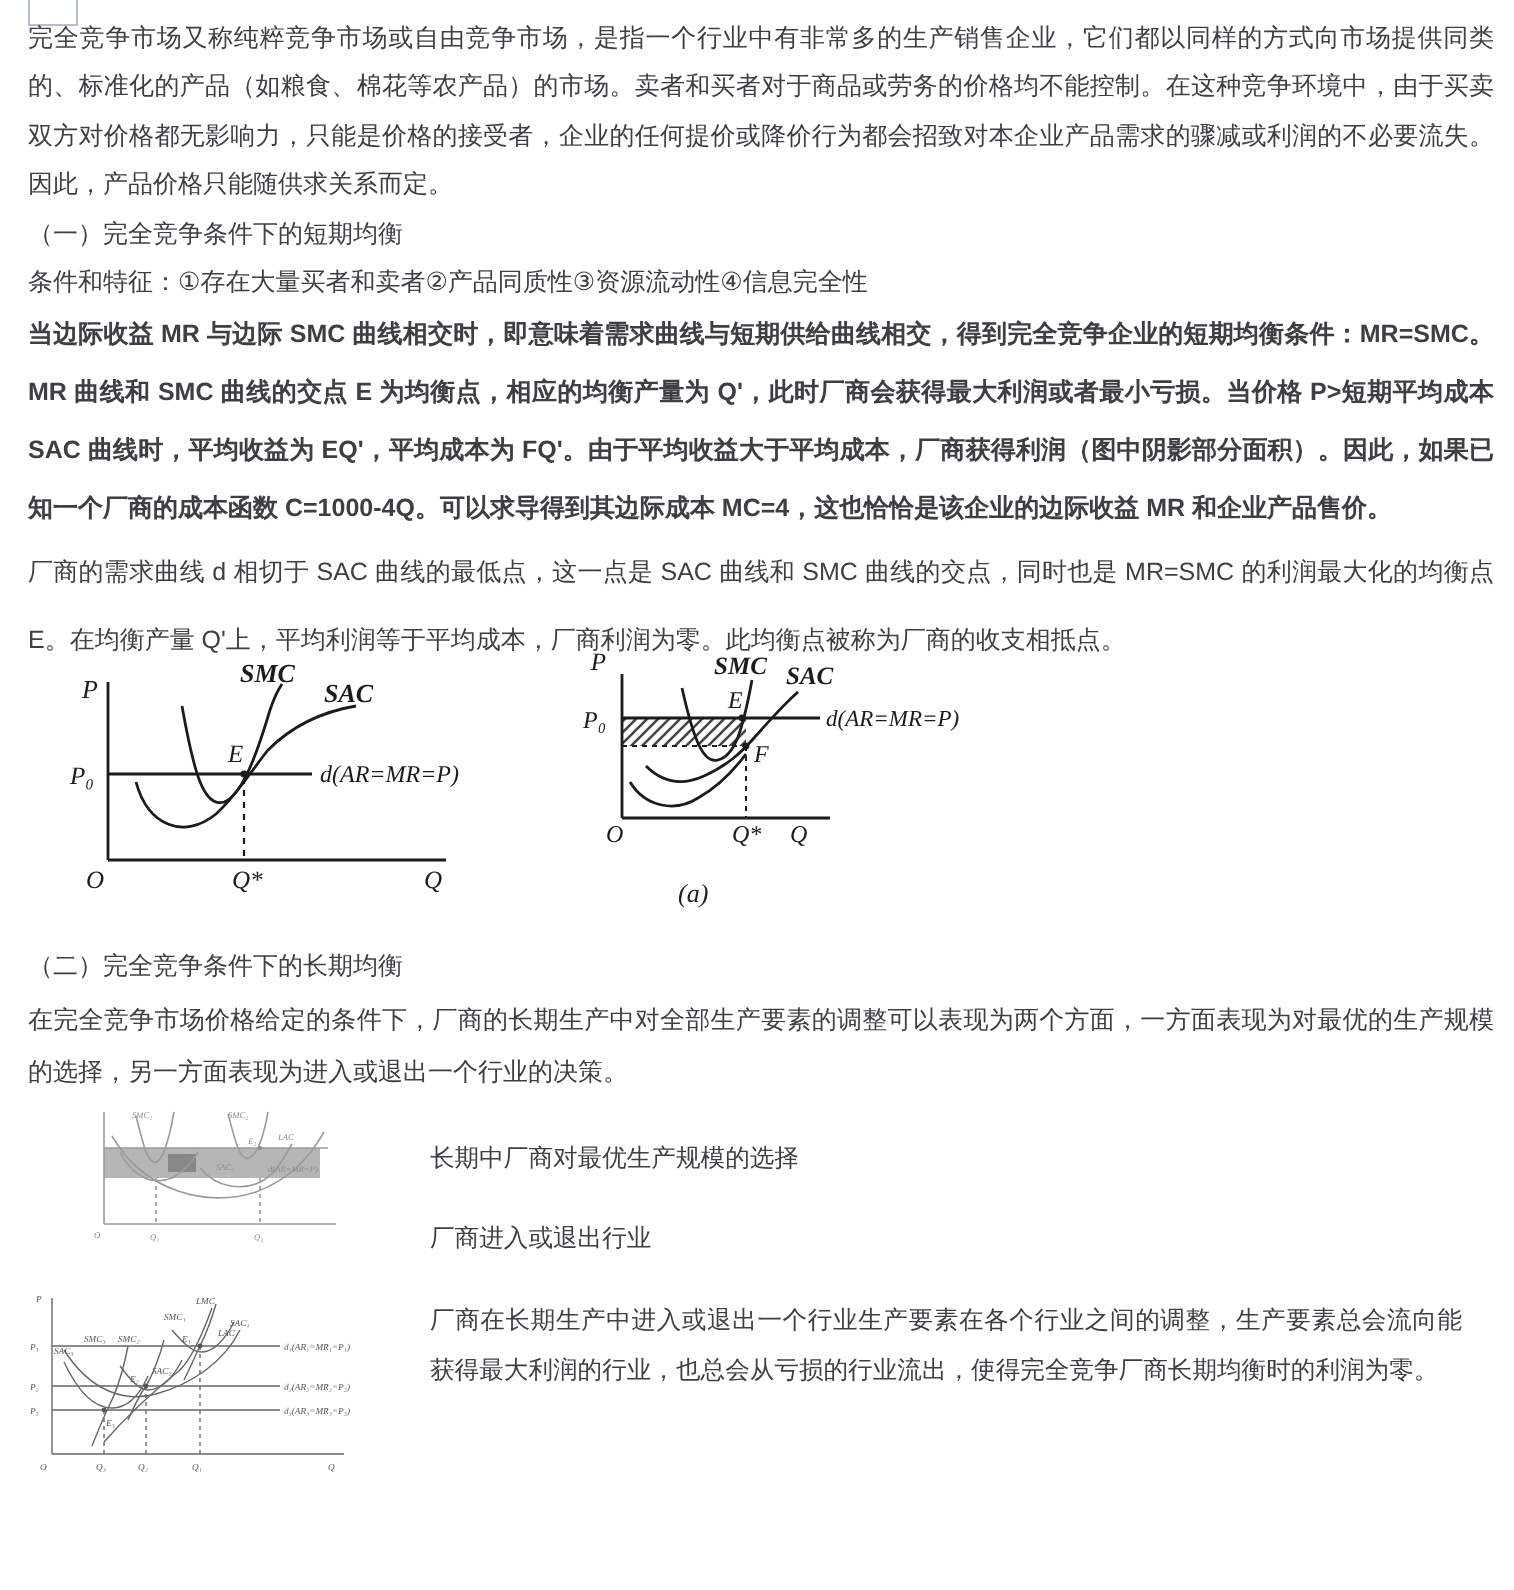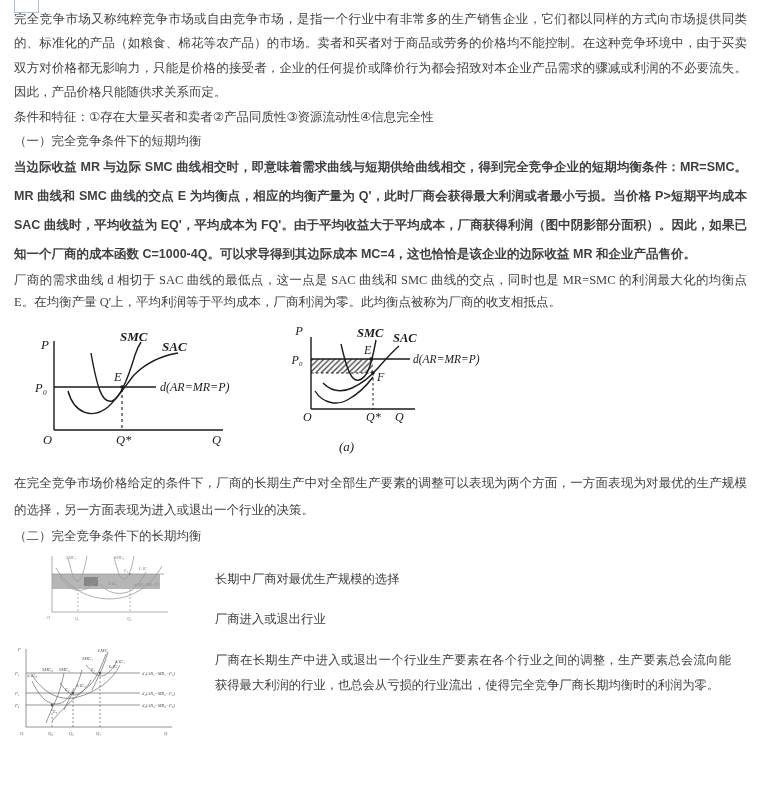--- a/index.html
+++ b/index.html
@@ -3,21 +3,21 @@
 <meta charset="utf-8">
 <style>
   html,body{margin:0;padding:0;background:#ffffff;}
   .page{position:relative;width:757px;height:795px;background:#ffffff;overflow:hidden;
         font-family:"Liberation Sans","DejaVu Sans",sans-serif;color:#3d3f42;padding-left:36px;}
   .anchor-box{position:absolute;left:14px;top:-4px;width:23px;height:15px;border:1px solid #b4bfc9;background:#fff;}
   .doc{position:absolute;left:14px;top:7px;width:733px;font-size:12.5px;text-align:justify;}
   .doc p{margin:0;}
   .lh24{line-height:24.4px;}
   .lh29{line-height:29px;}
-  .lh25{line-height:22px;font-family:Liberation Serif, serif;}
+  .lh25{line-height:34px;}
   .mt5{margin-top:5px;font-weight:bold;}
   .mt2{margin-top:2px;}
   .fig1{position:absolute;left:28px;top:327px;}
   .fig2{position:absolute;left:281px;top:325px;}
   .figA{position:absolute;left:32px;top:552px;}
   .figB{position:absolute;left:12px;top:643px;}
   .sec2{position:absolute;left:14px;top:470px;width:733px;font-size:12.5px;line-height:26.5px;text-align:justify;}
   .sec2 p{margin:0;}
   .col{position:absolute;left:200px;top:552px;width:546px;font-size:12.3px;line-height:25.4px;text-align:justify;}
   .col p{margin:15px;}
@@ -29,22 +29,22 @@
 </style>
 </head>
 <body>
 
 <div class="page">
 
   <div class="anchor-box"></div>
 
   <div class="doc">
     <p class="lh24">完全竞争市场又称纯粹竞争市场或自由竞争市场，是指一个行业中有非常多的生产销售企业，它们都以同样的方式向市场提供同类的、标准化的产品（如粮食、棉花等农产品）的市场。卖者和买者对于商品或劳务的价格均不能控制。在这种竞争环境中，由于买卖双方对价格都无影响力，只能是价格的接受者，企业的任何提价或降价行为都会招致对本企业产品需求的骤减或利润的不必要流失。因此，产品价格只能随供求关系而定。</p>
+    <p class="lh24">（一）完全竞争条件下的短期均衡</p>
     <p class="lh24">条件和特征：①存在大量买者和卖者②产品同质性③资源流动性④信息完全性</p>
-    <p class="lh24">（一）完全竞争条件下的短期均衡</p>
     <p class="lh29 mt5">当边际收益 MR 与边际 SMC 曲线相交时，即意味着需求曲线与短期供给曲线相交，得到完全竞争企业的短期均衡条件：MR=SMC。MR 曲线和 SMC 曲线的交点 E 为均衡点，相应的均衡产量为 Q'，此时厂商会获得最大利润或者最小亏损。当价格 P&gt;短期平均成本 SAC 曲线时，平均收益为 EQ'，平均成本为 FQ'。由于平均收益大于平均成本，厂商获得利润（图中阴影部分面积）。因此，如果已知一个厂商的成本函数 C=1000-4Q。可以求导得到其边际成本 MC=4，这也恰恰是该企业的边际收益 MR 和企业产品售价。</p>
     <p class="lh25 mt2">厂商的需求曲线 d 相切于 SAC 曲线的最低点，这一点是 SAC 曲线和 SMC 曲线的交点，同时也是 MR=SMC 的利润最大化的均衡点 E。在均衡产量 Q'上，平均利润等于平均成本，厂商利润为零。此均衡点被称为厂商的收支相抵点。</p>
   </div>
 
   <div class="fig1">
     <svg viewBox="0 0 235 125" width="235" height="125">
       <g stroke="#1b1b1b" fill="none" stroke-width="1.4">
         <path d="M26,14 V103 M26,103 H195"></path>
         <path d="M26,60 H128"></path>
         <path d="M40,64 C46,86 64,93 80,80 C90,71 98,58 106,48 C118,36 132,29 150,26"></path>
@@ -93,22 +93,22 @@
       <text class="ink curve-lbl" x="112" y="17" font-size="12.5">SAC</text>
       <text class="ink" x="132" y="38" font-size="11.5">d(AR=MR=P)</text>
       <text class="ink" x="22" y="96" font-size="12">O</text>
       <text class="ink" x="85" y="96" font-size="12">Q*</text>
       <text class="ink" x="114" y="96" font-size="12">Q</text>
       <text class="ink" x="58" y="126" font-size="13" font-style="normal">(a)</text>
     </svg>
   </div>
 
   <div class="sec2">
+    <p>（二）完全竞争条件下的长期均衡</p>
     <p>在完全竞争市场价格给定的条件下，厂商的长期生产中对全部生产要素的调整可以表现为两个方面，一方面表现为对最优的生产规模的选择，另一方面表现为进入或退出一个行业的决策。</p>
-    <p>（二）完全竞争条件下的长期均衡</p>
   </div>
 
   <div class="figA">
     <svg viewBox="0 0 145 75" width="145" height="75">
       <rect x="20" y="22" width="108" height="15" fill="#b6b6b6"></rect>
       <rect x="52" y="25" width="14" height="9" fill="#878787"></rect>
       <g stroke="#9a9a9a" fill="none" stroke-width="0.8">
         <path d="M20,4 V60 M20,60 H136"></path>
         <path d="M20,22 H132"></path>
         <path d="M36,6 C40,22 42,30 46,29 C50,28 53,15 55,4"></path>

